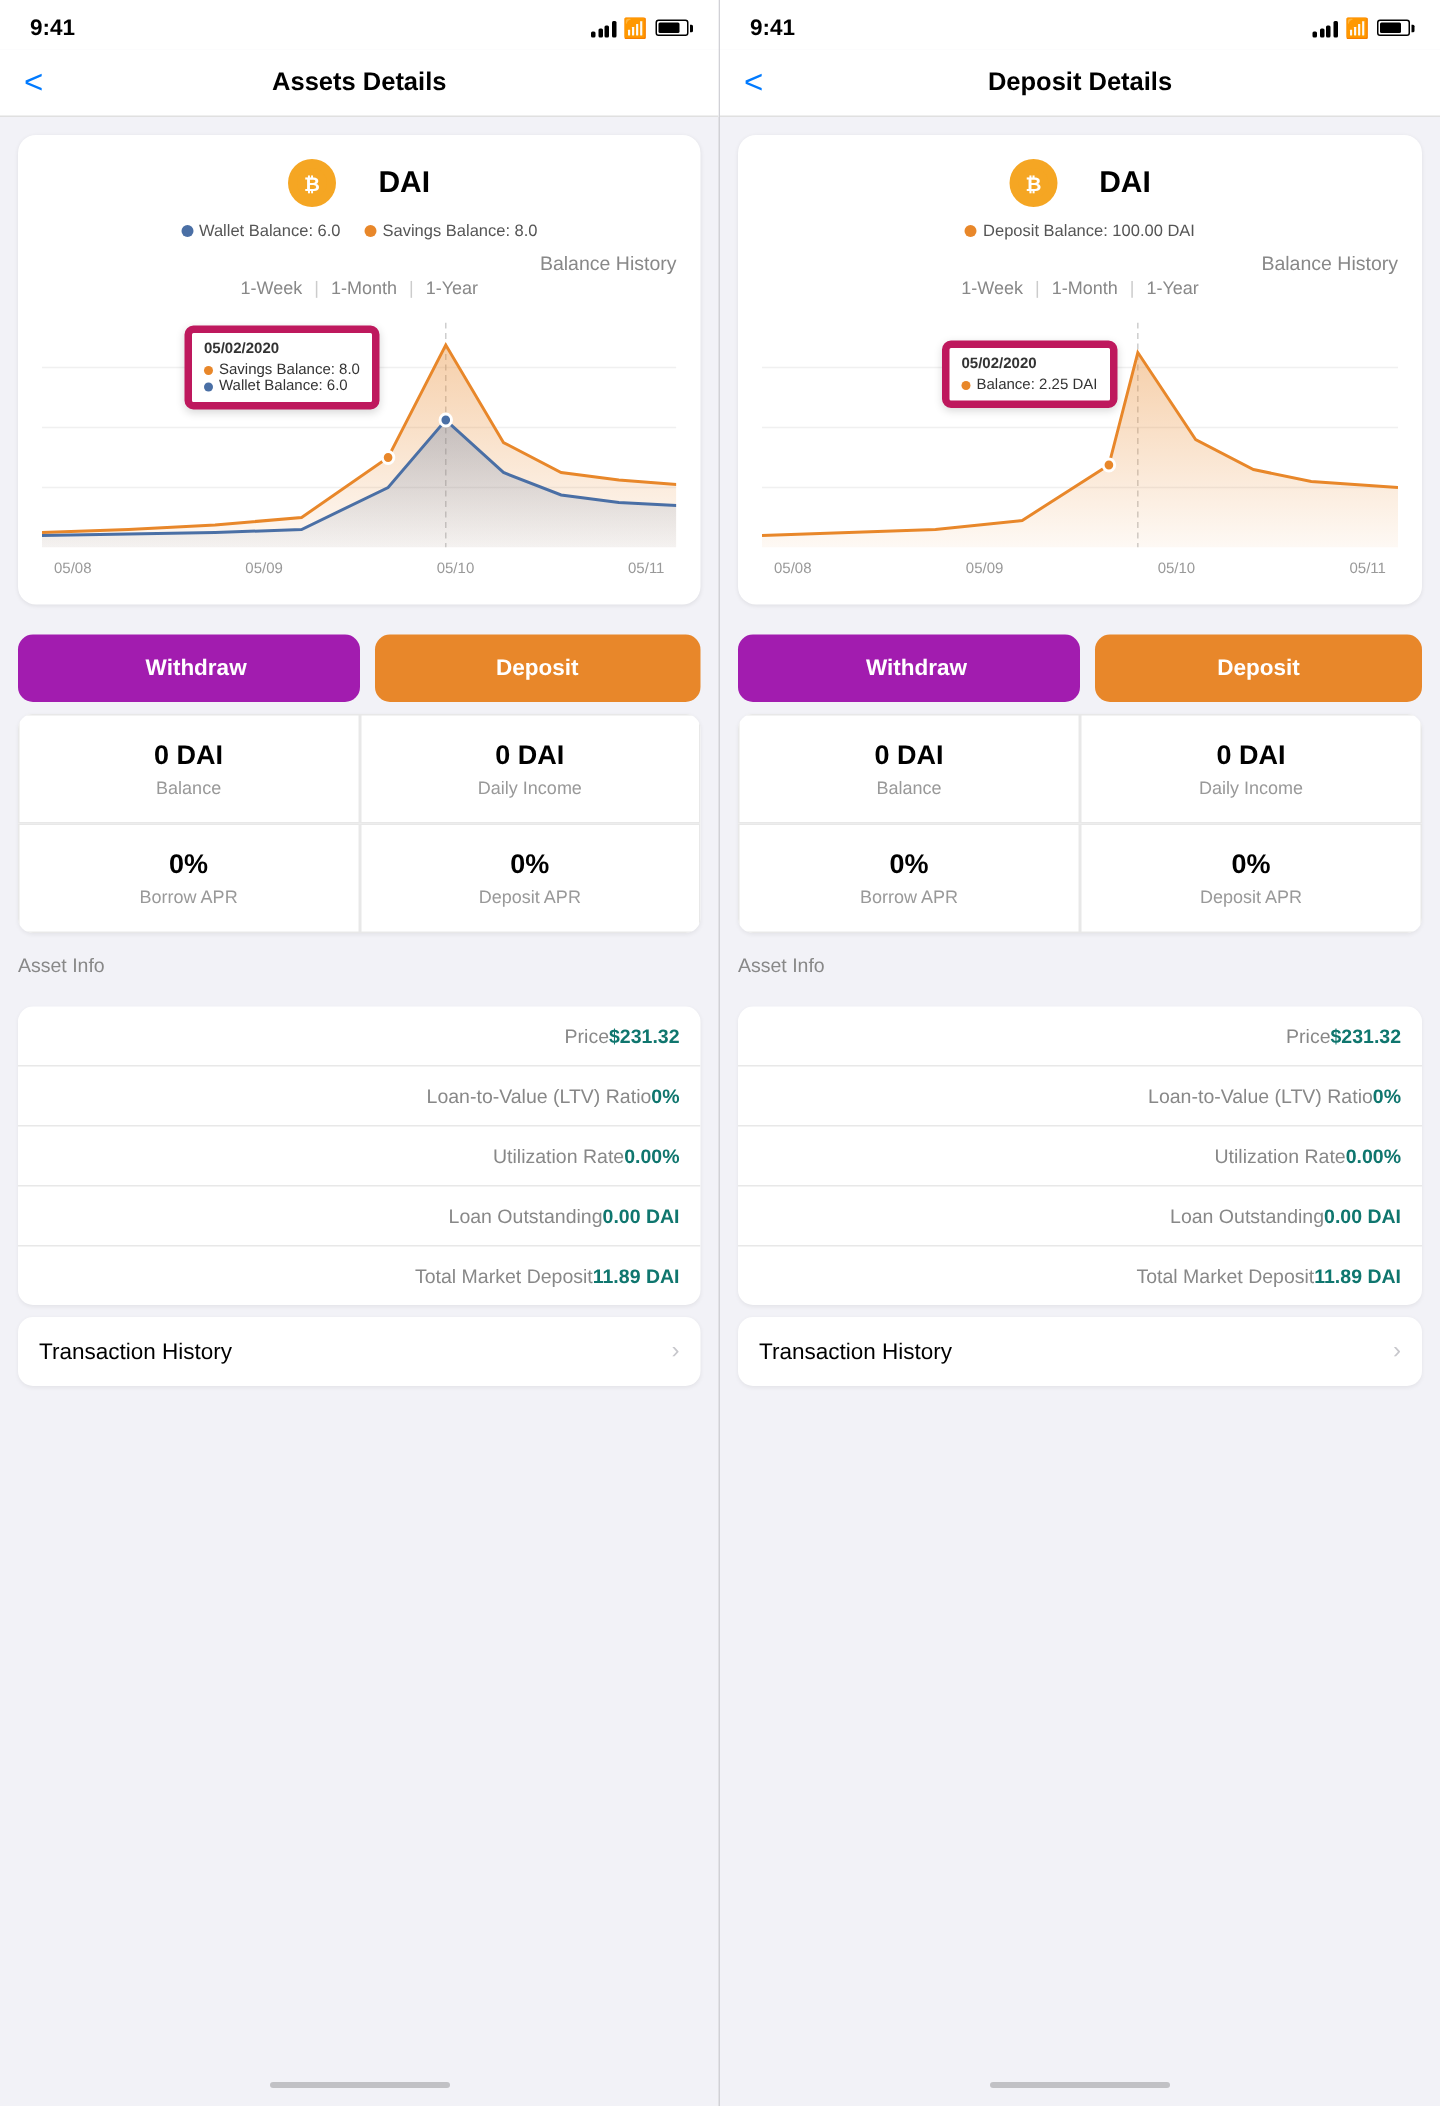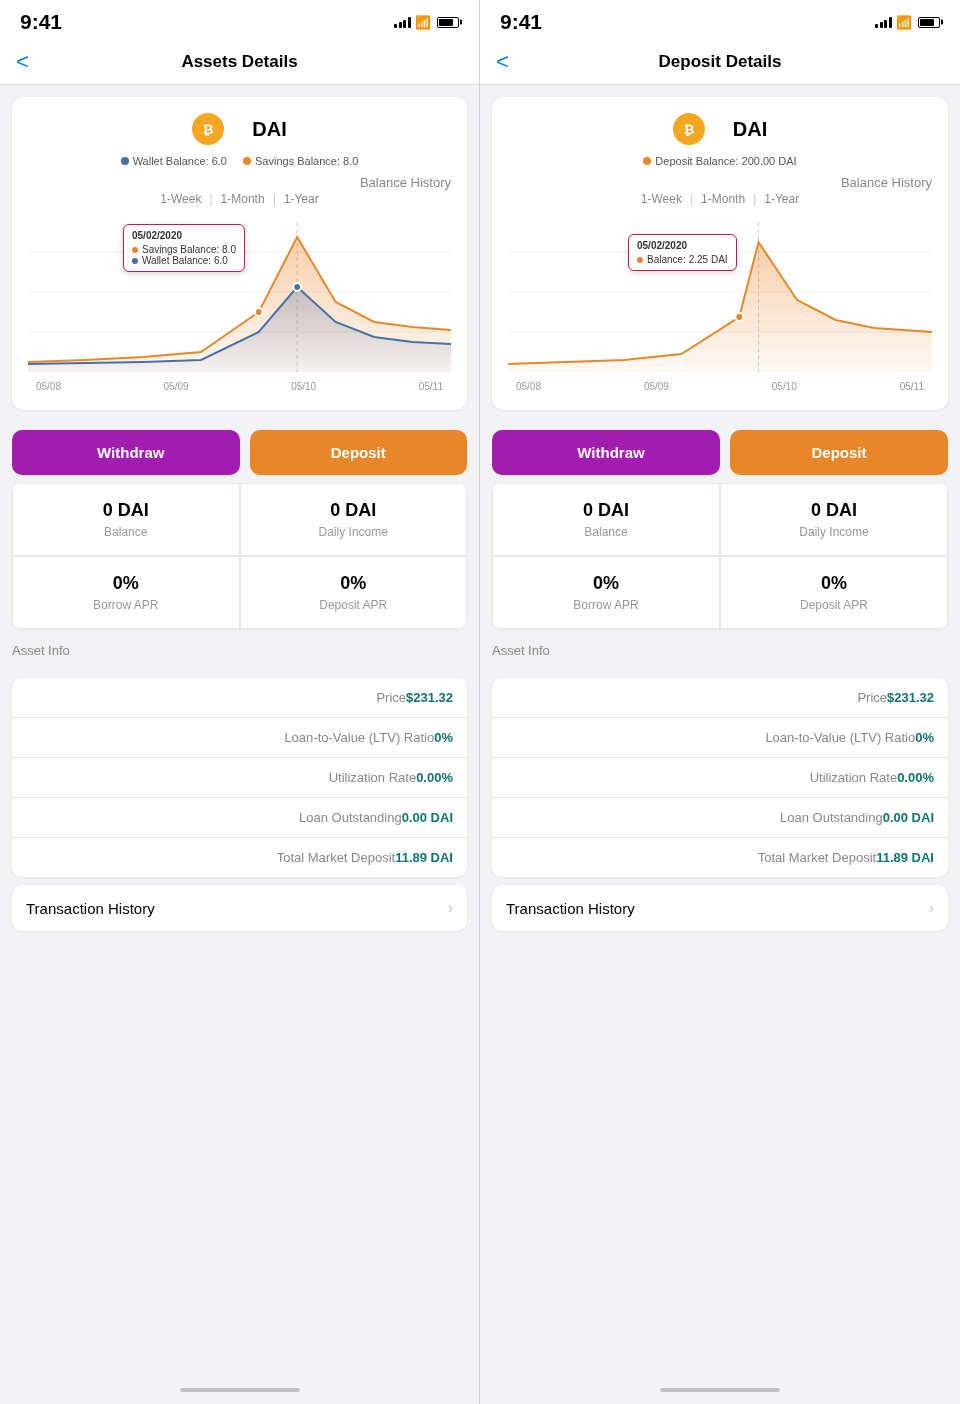--- a/index.html
+++ b/index.html
@@ -32,21 +32,21 @@
 
     
     .status-bar {
       display: flex;
       justify-content: space-between;
       align-items: center;
       padding: 10px 20px 6px;
       background: #fff;
     }
     .status-time {
-      font-size: 21px;
+      font-size: 15px;
       font-weight: 600;
       color: #000;
       text-align: right;
     }
     .status-icons {
       display: flex;
       align-items: center;
       gap: 5px;
     }
     .signal-bars {
@@ -202,21 +202,21 @@
       justify-content: space-between;
       padding: 2px 8px;
       font-size: 10px;
       color: #999;
     }
 
     
     .chart-tooltip {
       position: absolute;
       background: #fff;
-      border: 1px solid #be185d;
+      border: 5px solid #be185d;
       border-radius: 6px;
       padding: 5px 8px;
       font-size: 10px;
       color: #333;
       box-shadow: 0 2px 6px rgba(0,0,0,0.15);
       white-space: nowrap;
     }
     .tooltip-date {
       font-weight: 600;
       margin-bottom: 3px;
@@ -557,21 +557,21 @@
           <svg width="20" height="20" viewBox="0 0 20 20">
             <circle cx="10" cy="10" r="10" fill="#f5a623"></circle>
             <text x="10" y="15" text-anchor="middle" fill="white" font-size="13" font-weight="bold">₿</text>
           </svg>
         </div>
         <span class="token-name">DAI</span>
       </div>
       <div class="legend">
         <div class="legend-item">
           <div class="legend-dot" style="background:#e8872a"></div>
-          <span>Deposit Balance: 200.00 DAI</span>
+          <span>Deposit Balance: 100.00 DAI</span>
         </div>
       </div>
       <div class="chart-title">Balance History</div>
       <div class="chart-tabs">
         <span>1-Week</span>
         <span class="chart-tab-sep">|</span>
         <span>1-Month</span>
         <span class="chart-tab-sep">|</span>
         <span>1-Year</span>
       </div>

